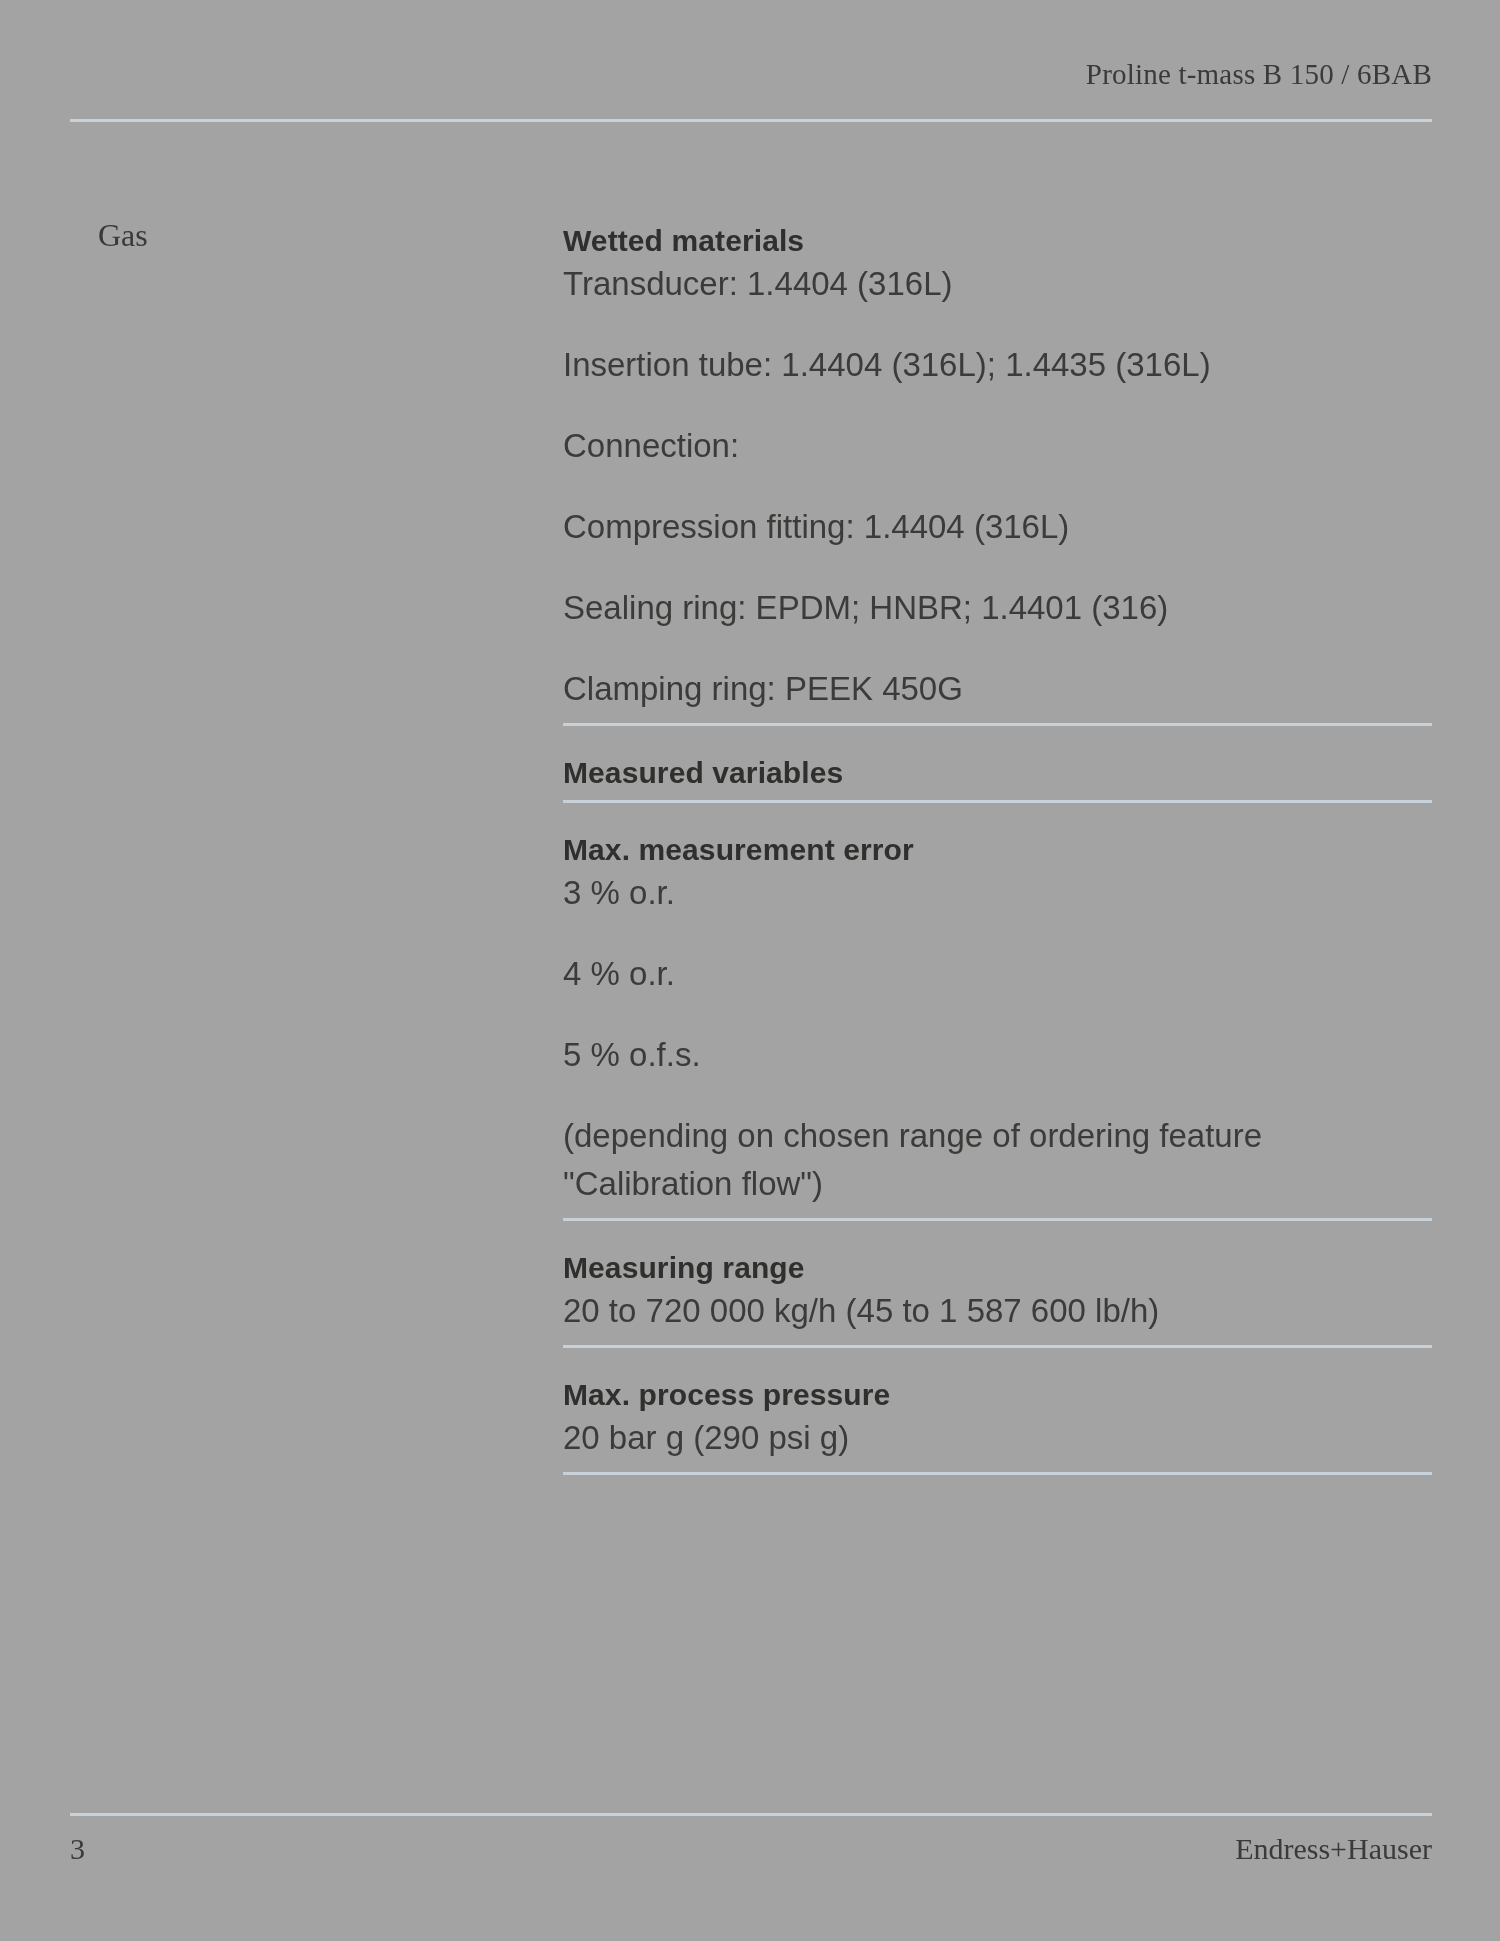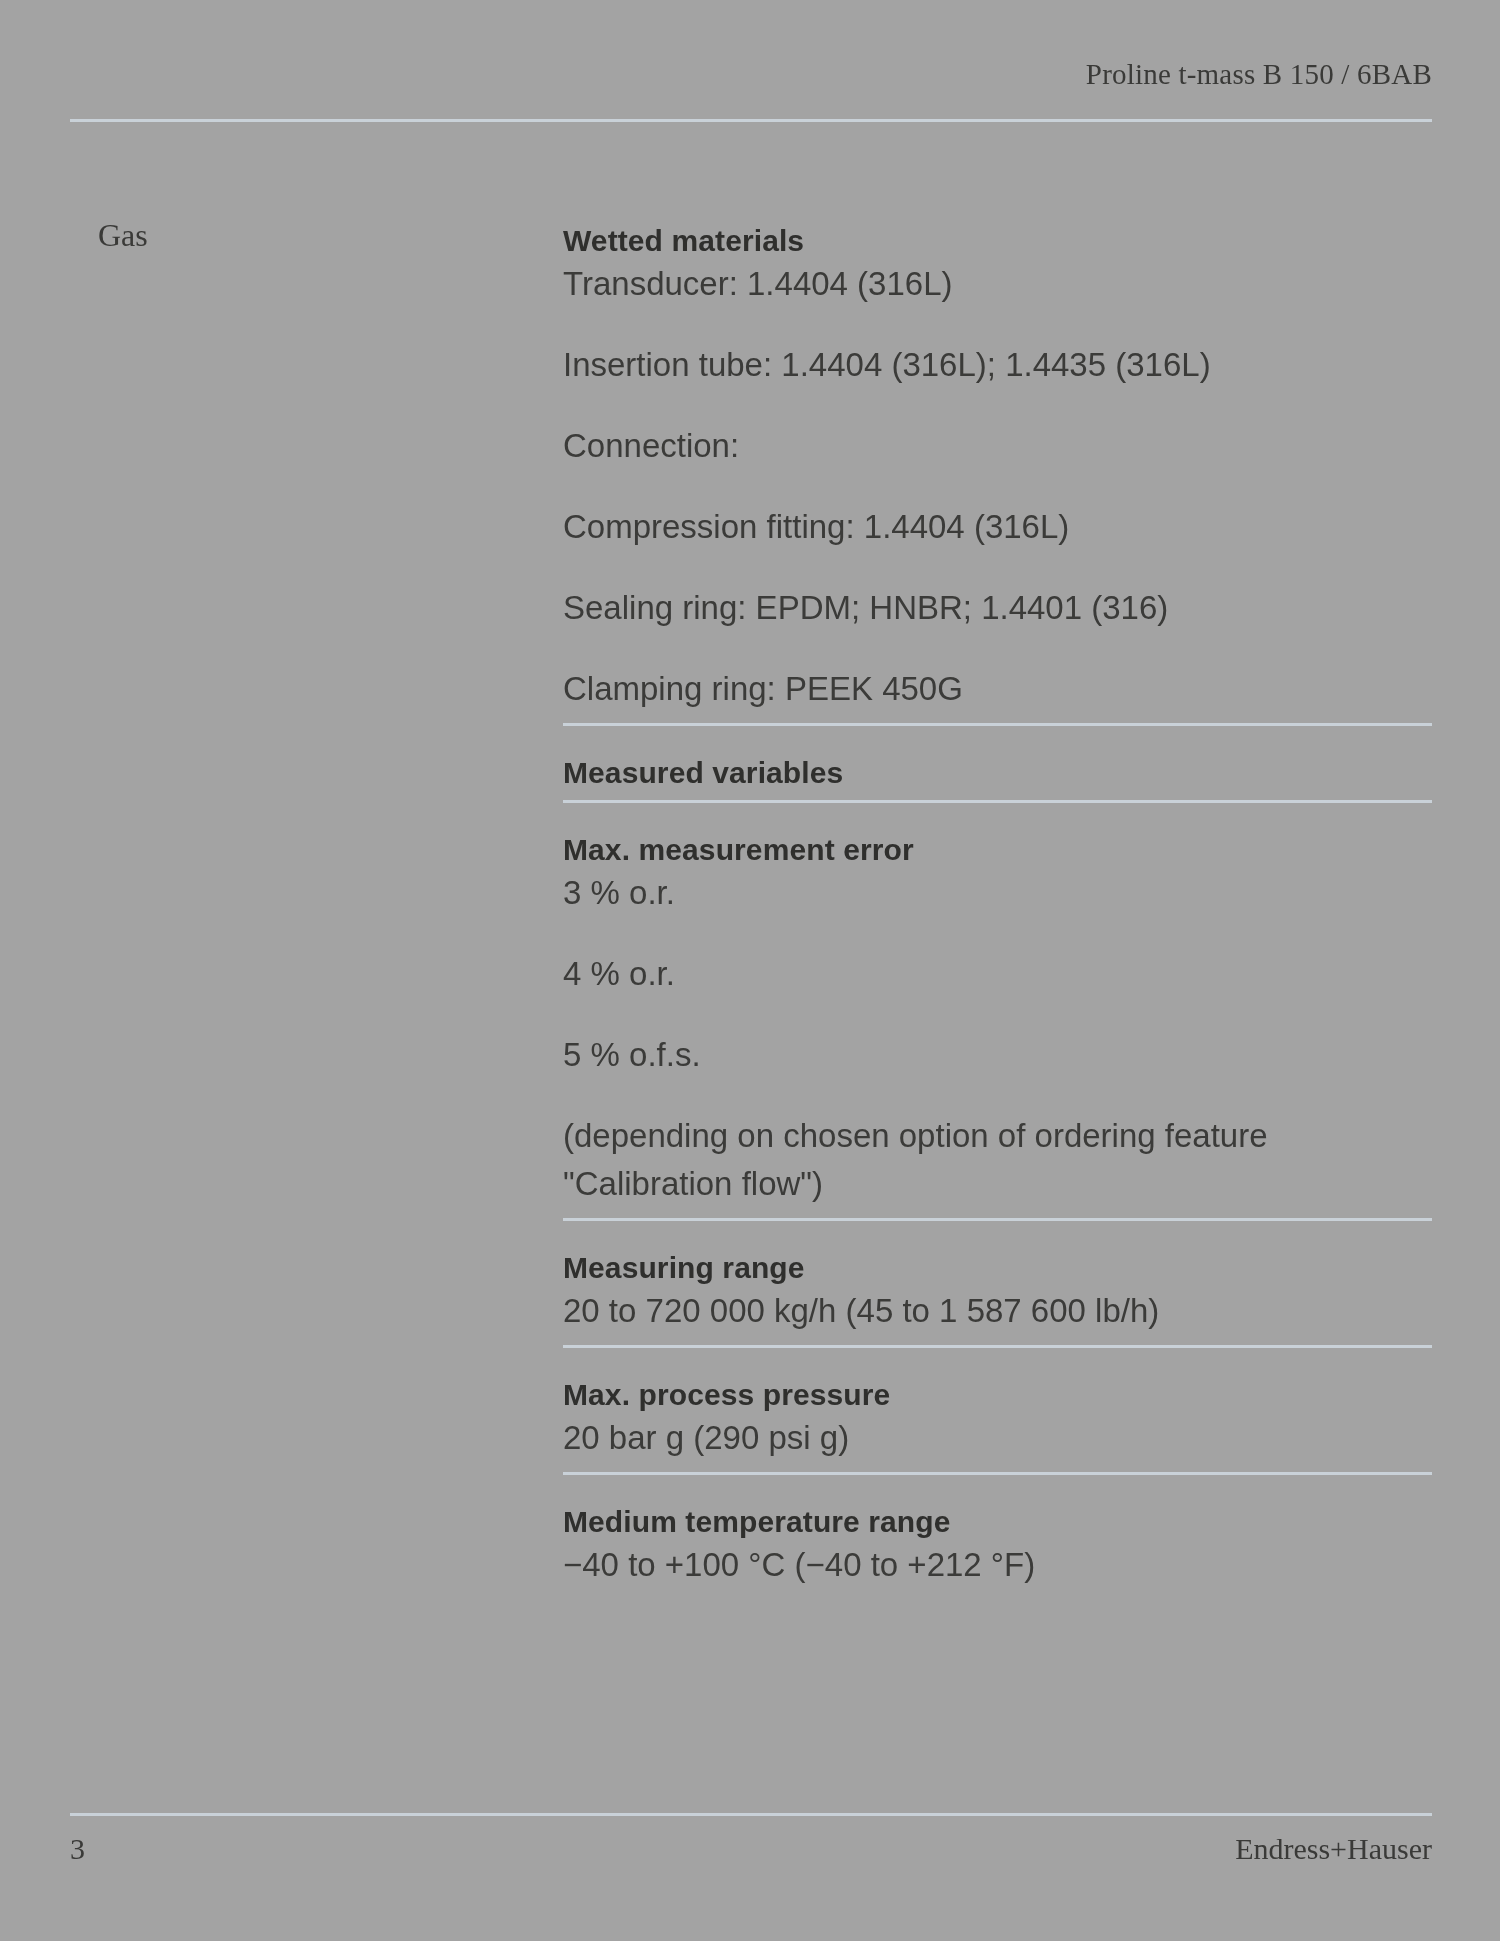--- a/index.html
+++ b/index.html
@@ -128,44 +128,38 @@
     <div class="section">
       <p class="section-heading">Measured variables</p>
     </div>
 
     <div class="section">
       <p class="section-heading">Max. measurement error</p>
       <div class="section-body">
             <p class="para">3 % o.r.</p>
             <p class="para">4 % o.r.</p>
             <p class="para">5 % o.f.s.</p>
-            <p class="para">(depending on chosen option of ordering feature "Calibration flow")</p>
+            <p class="para">(depending on chosen range of ordering feature "Calibration flow")</p>
           </div>
     </div>
 
     <div class="section">
       <p class="section-heading">Measuring range</p>
       <div class="section-body">
             <p class="para">20 to 720 000 kg/h (45 to 1 587 600 lb/h)</p>
           </div>
     </div>
 
     <div class="section">
       <p class="section-heading">Max. process pressure</p>
       <div class="section-body">
             <p class="para">20 bar g (290 psi g)</p>
           </div>
     </div>
 
-    <div class="section last">
-      <p class="section-heading">Medium temperature range</p>
-      <div class="section-body">
-            <p class="para">−40 to +100 °C (−40 to +212 °F)</p>
-          </div>
-    </div>
   </div>
   </div>
 
   <div class="footer">
     <span>3</span>
     <span>Endress+Hauser</span>
   </div>
 
 </div>
 

